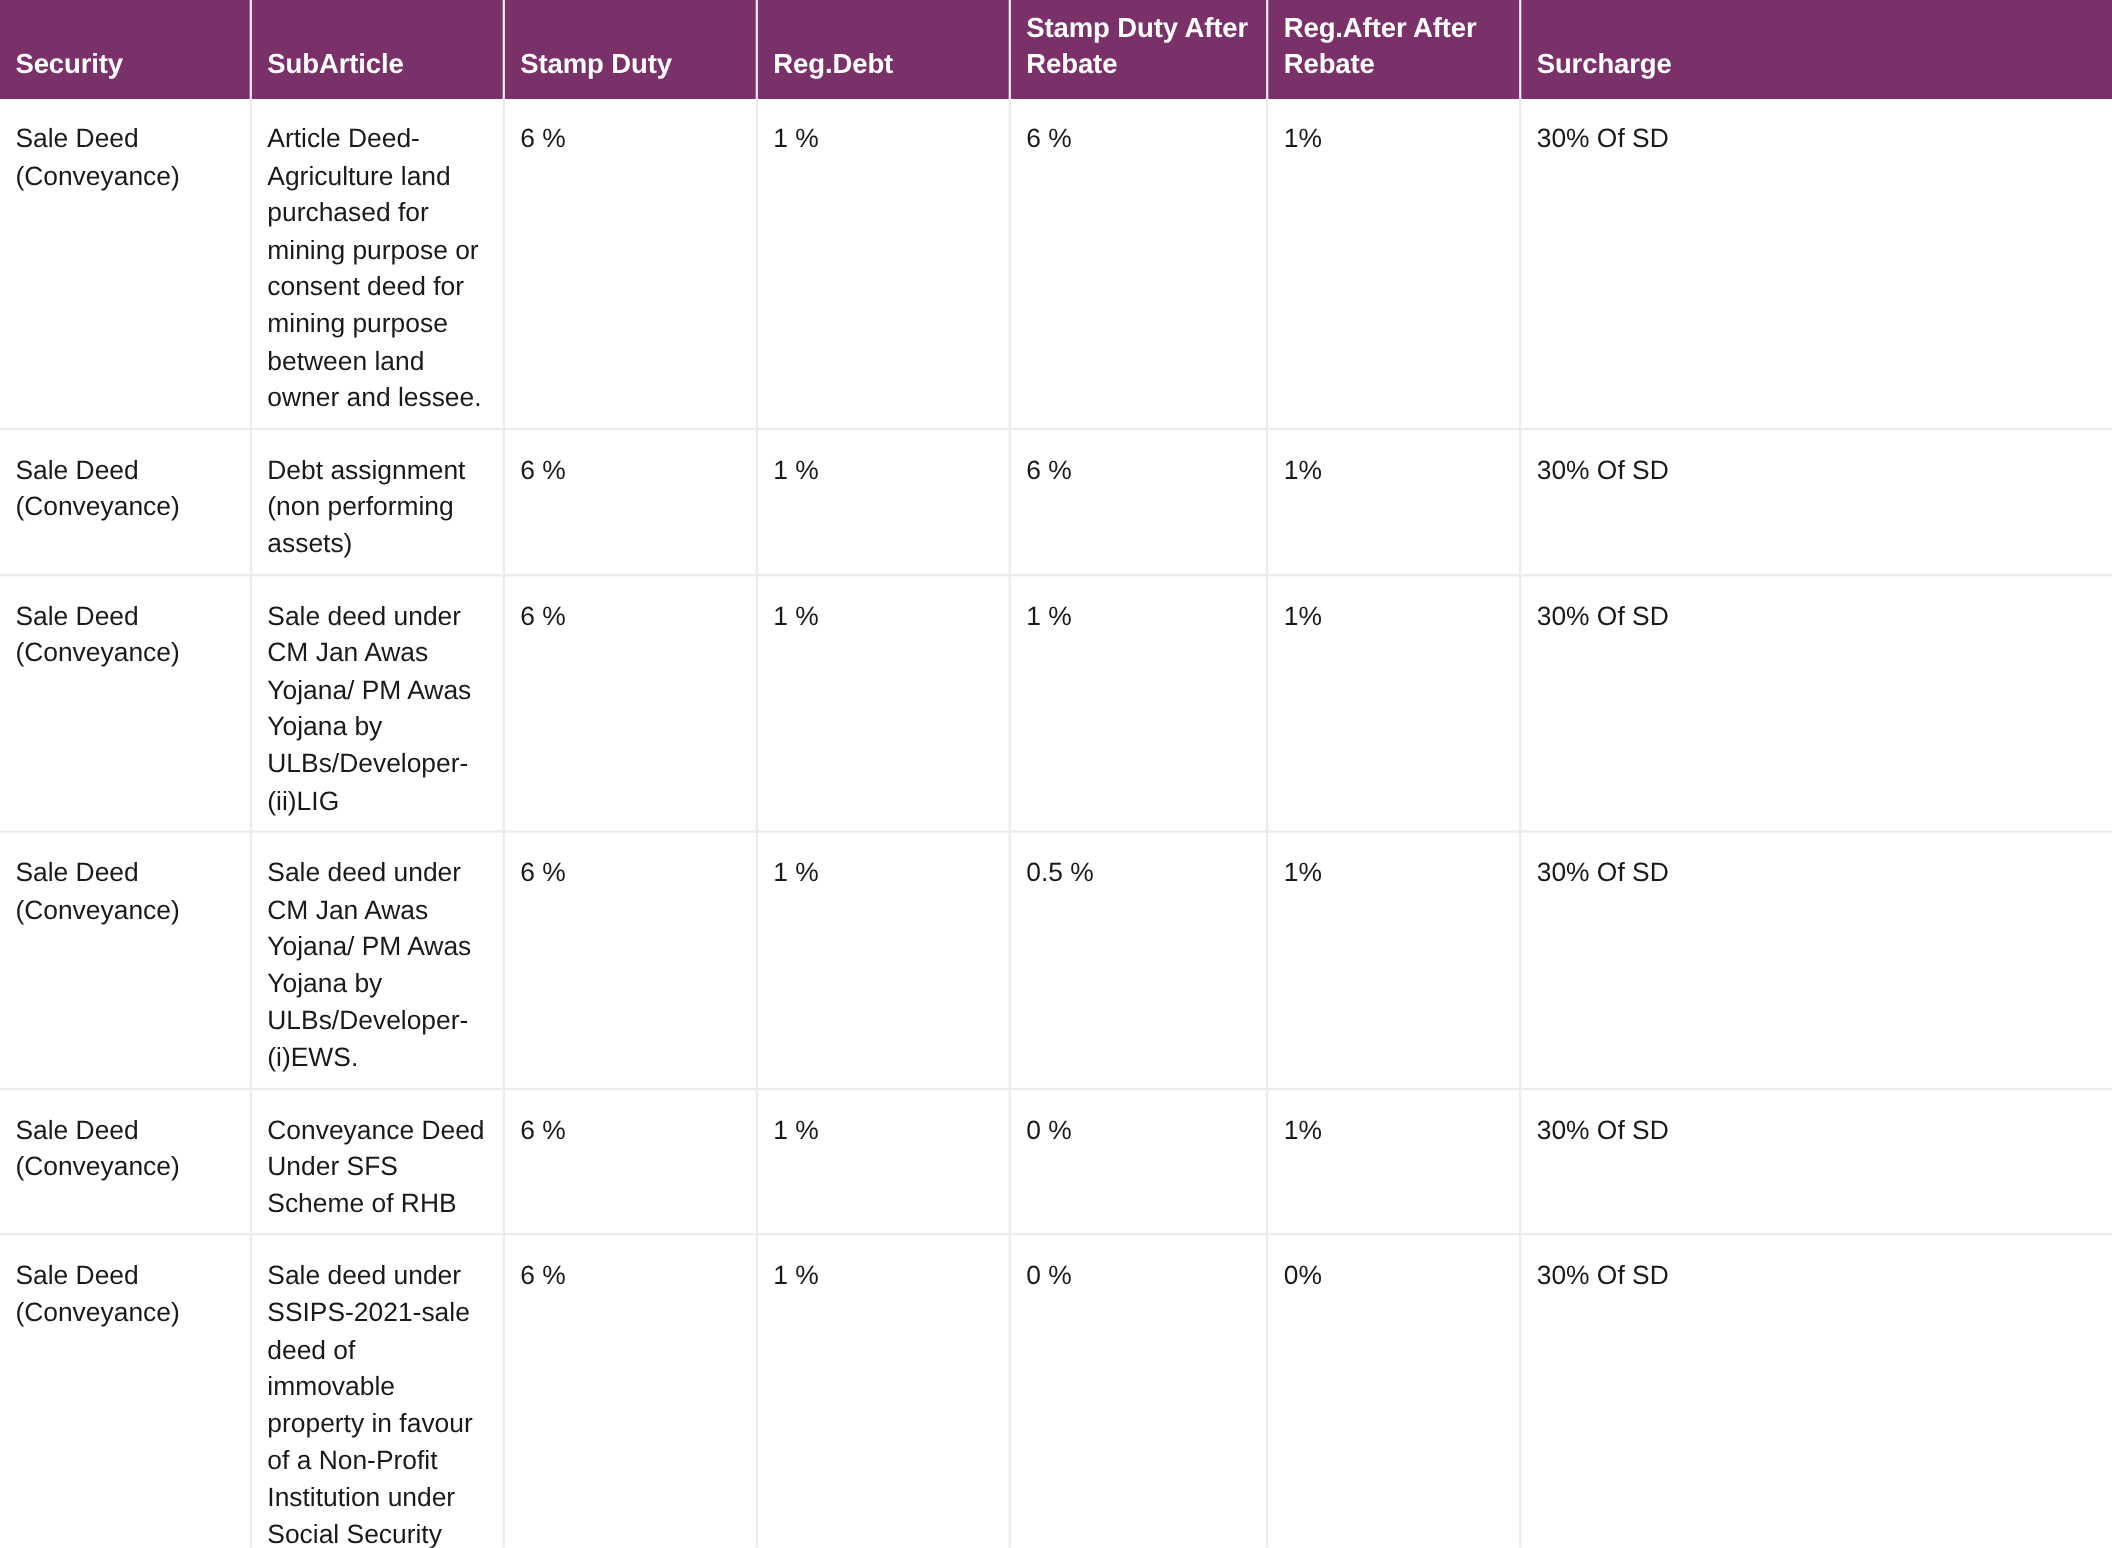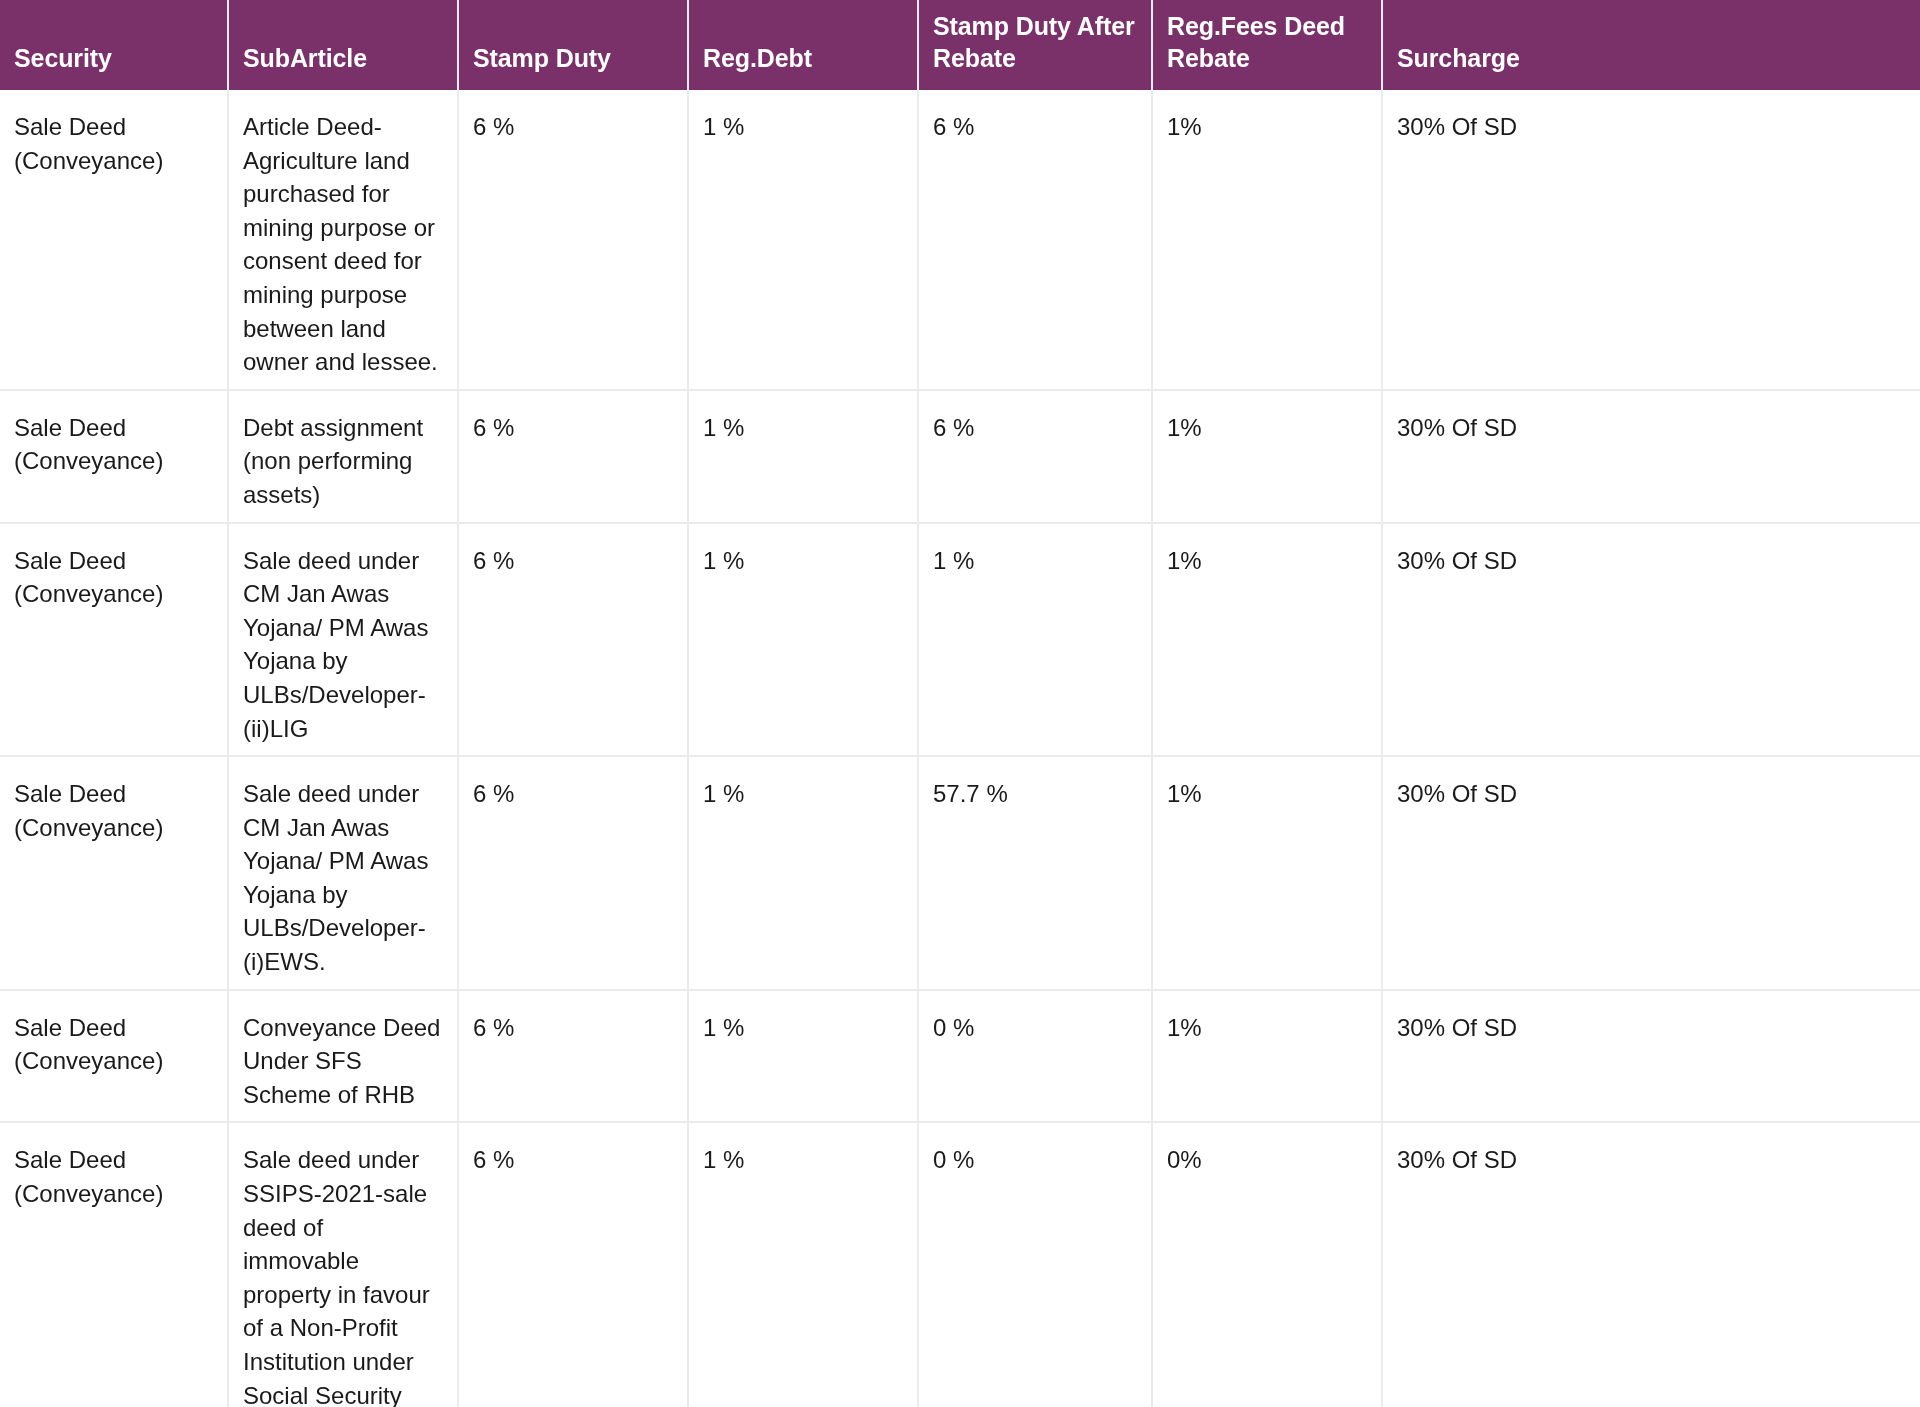--- a/index.html
+++ b/index.html
@@ -75,21 +75,21 @@
     <col class="col-rfar">
     <col class="col-sur">
   </colgroup>
   <thead>
     <tr>
       <th>Security</th>
       <th>SubArticle</th>
       <th>Stamp Duty</th>
       <th>Reg.Debt</th>
       <th>Stamp Duty After Rebate</th>
-      <th>Reg.Fees Deed Rebate</th>
+      <th>Reg.After After Rebate</th>
       <th>Surcharge</th>
     </tr>
   </thead>
   <tbody id="table-body">
       <tr>
         <td>Sale Deed (Conveyance)</td>
         <td>Article Deed-Agriculture land purchased for mining purpose or consent deed for mining purpose between land owner and lessee.</td>
         <td>6 %</td>
         <td>1 %</td>
         <td>6 %</td>
@@ -112,21 +112,21 @@
         <td>1 %</td>
         <td>1 %</td>
         <td>1%</td>
         <td>30% Of SD</td>
       </tr>
       <tr>
         <td>Sale Deed (Conveyance)</td>
         <td>Sale deed under CM Jan Awas Yojana/ PM Awas Yojana by ULBs/Developer-(i)EWS.</td>
         <td>6 %</td>
         <td>1 %</td>
-        <td>57.7 %</td>
+        <td>0.5 %</td>
         <td>1%</td>
         <td>30% Of SD</td>
       </tr>
       <tr>
         <td>Sale Deed (Conveyance)</td>
         <td>Conveyance Deed Under SFS Scheme of RHB</td>
         <td>6 %</td>
         <td>1 %</td>
         <td>0 %</td>
         <td>1%</td>

